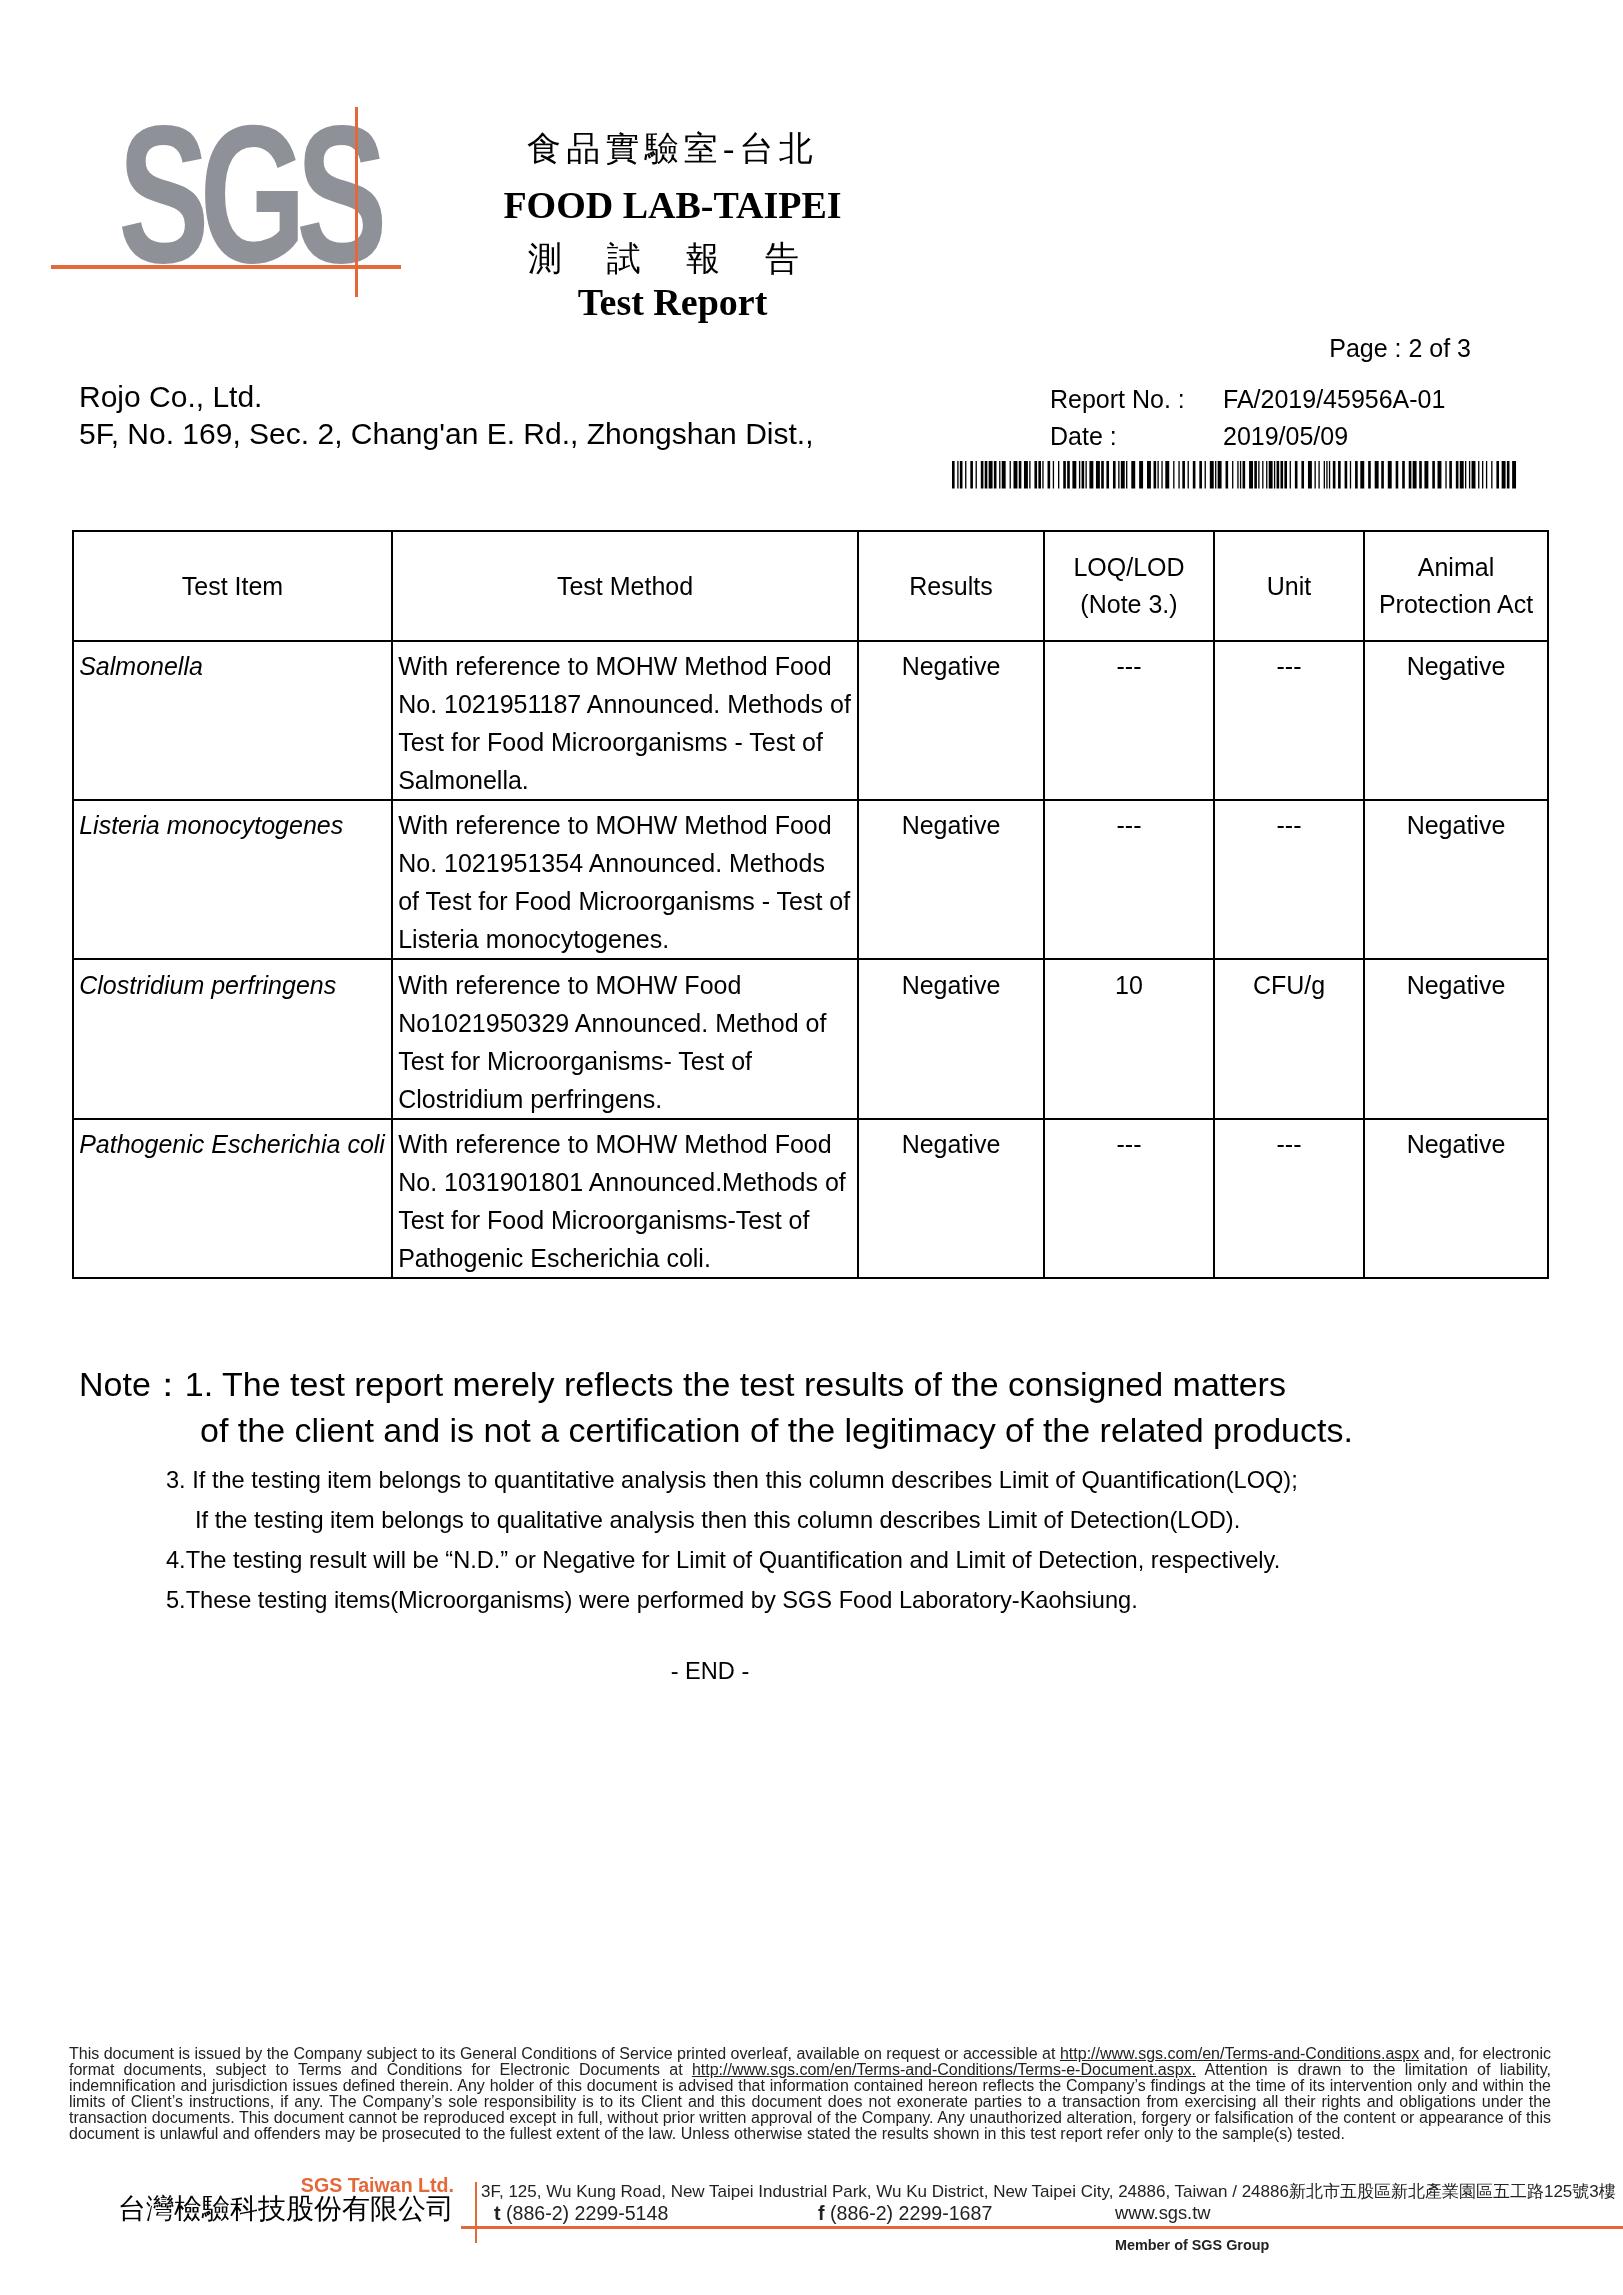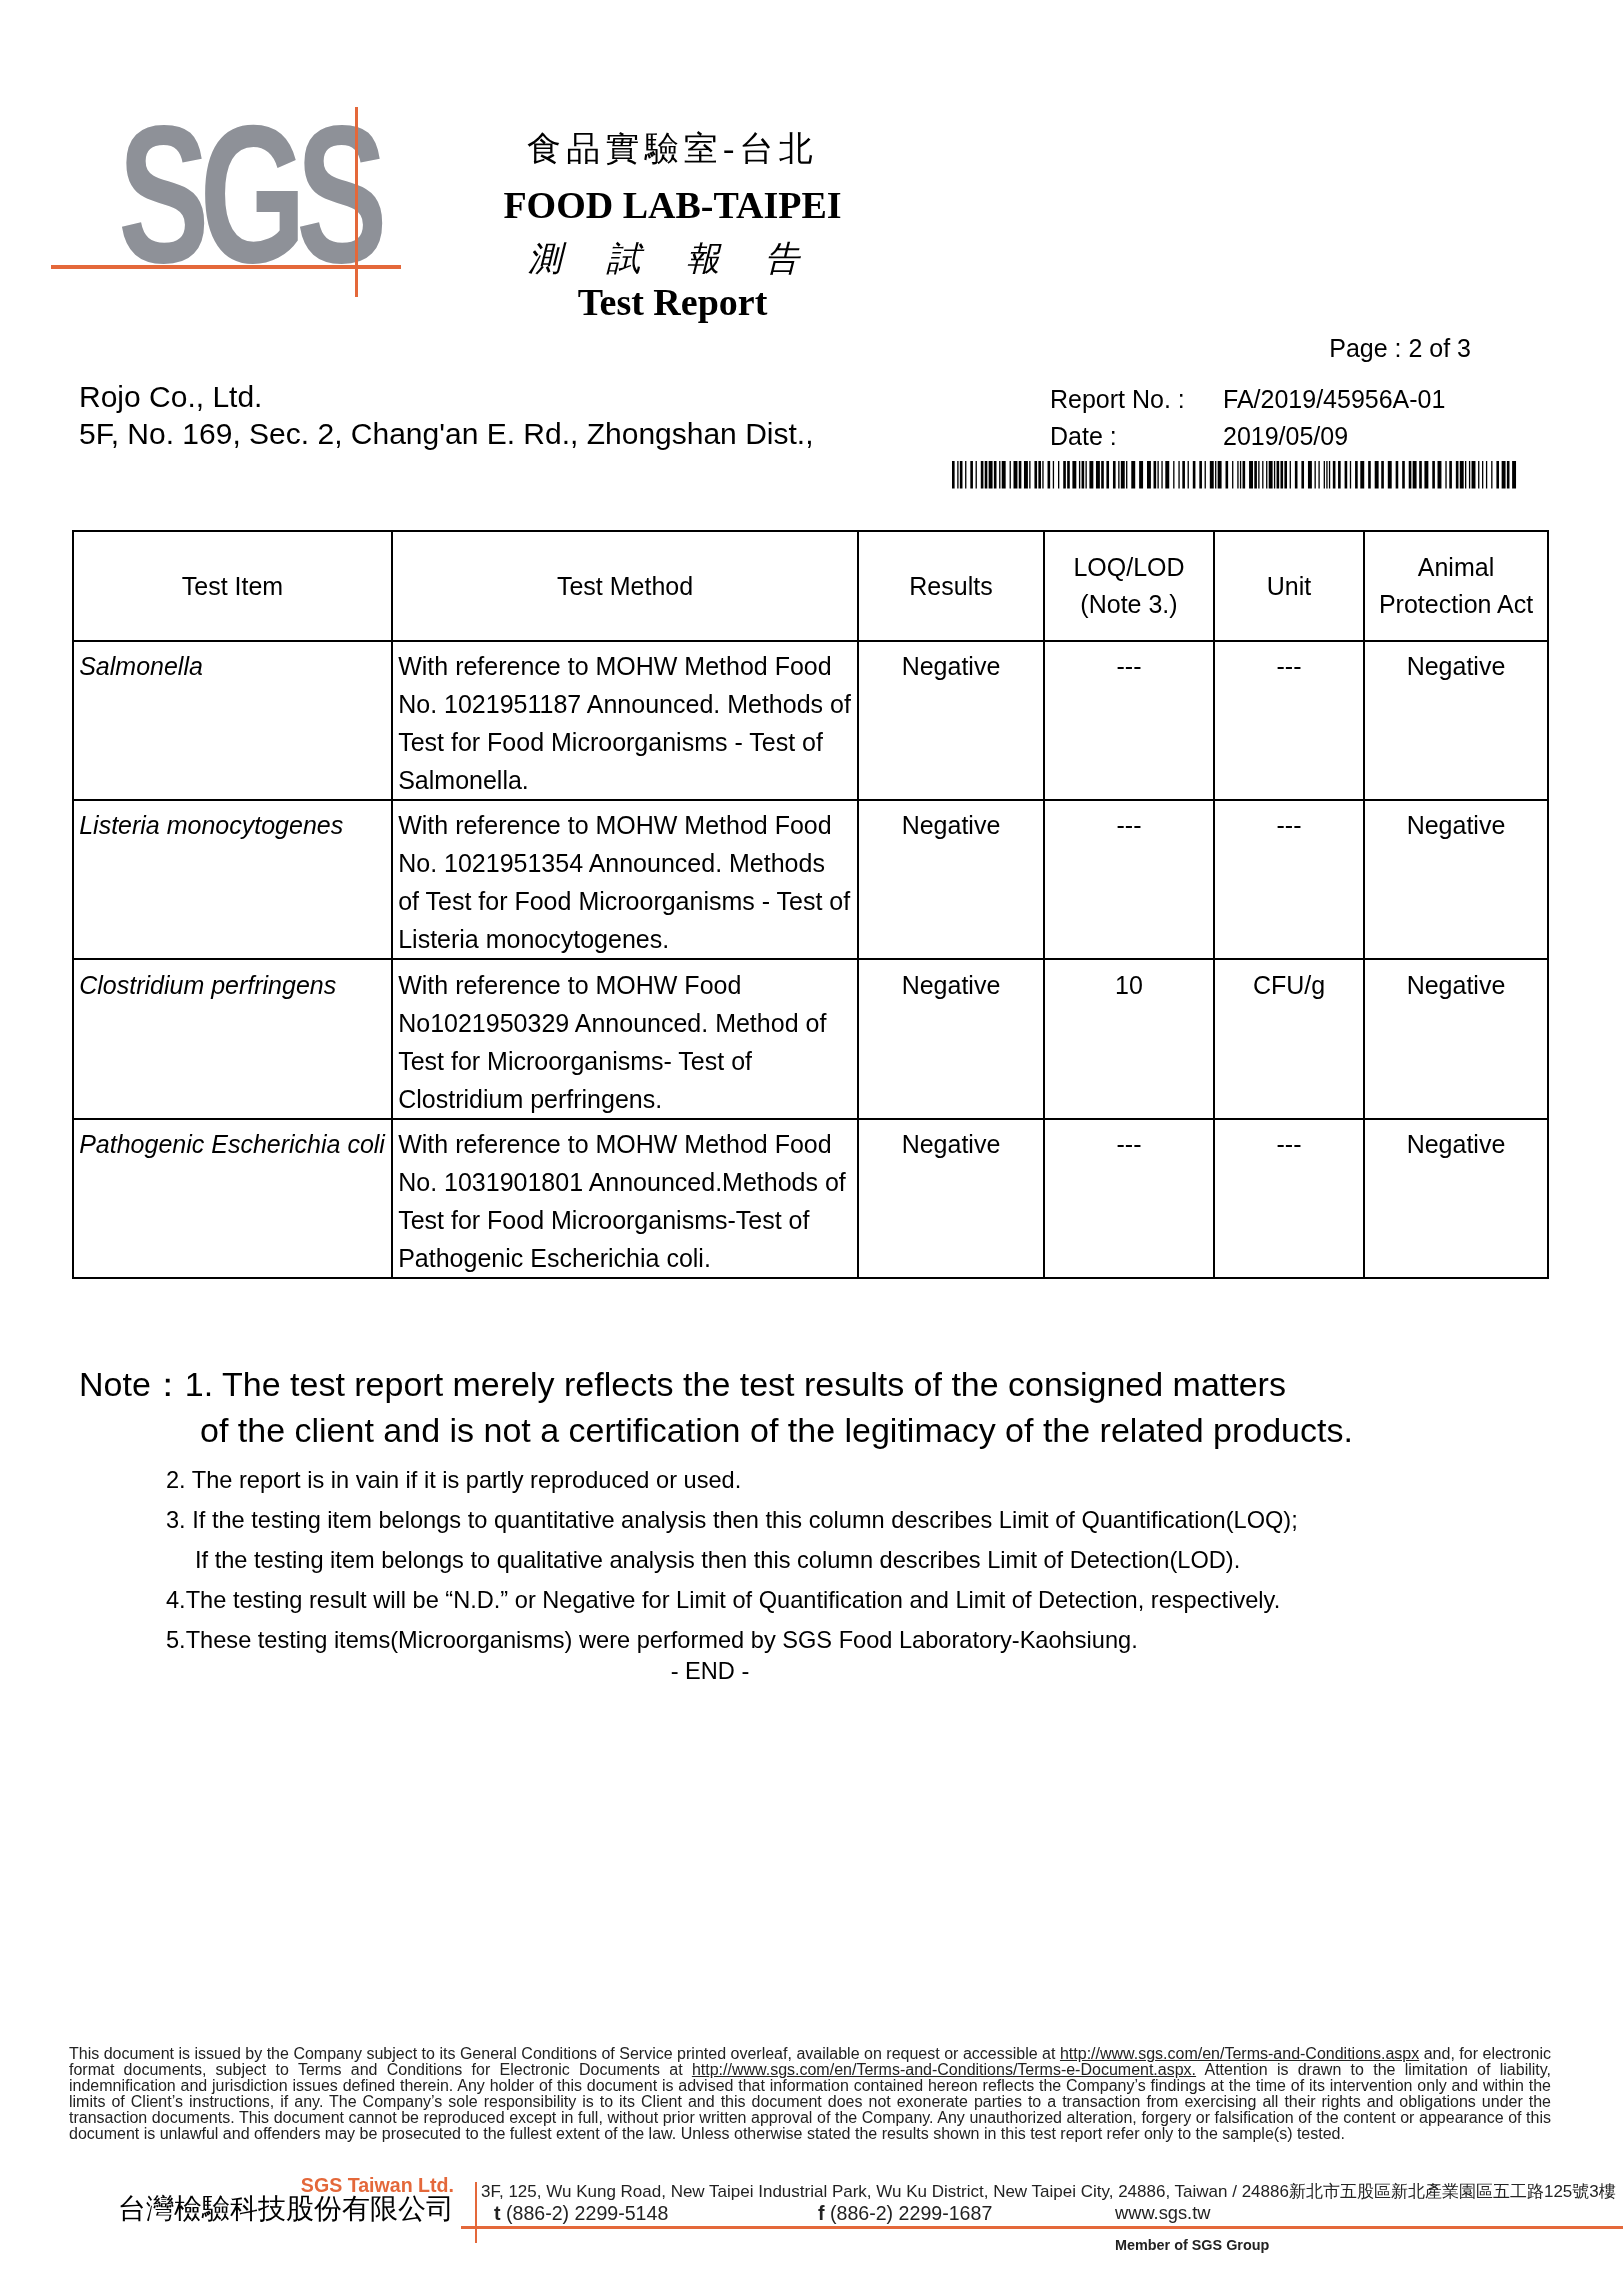--- a/index.html
+++ b/index.html
@@ -8,21 +8,21 @@
   
   .logo-text { position:absolute; left:118px; top:110px; font-family:"Liberation Sans Narrow","Liberation Sans", sans-serif;
                font-weight:bold; font-size:196px; line-height:170px; color:#8e9198; letter-spacing:-14.4px;
                transform:scaleX(0.7); transform-origin:left top; }
   .logo-hline { position:absolute; left:51px; top:265px; width:350px; height:3.9px; background:#e4683a; }
   .logo-vline { position:absolute; left:355px; top:107px; width:3.3px; height:190px; background:#e4683a; }
   
   .title { position:absolute; left:0; width:1345px; text-align:center; font-family:"Liberation Serif", serif; }
   .t-zh { top:126px; font-size:34px; letter-spacing:5.2px; }
   .t-en { top:183px; font-size:38px; font-weight:bold; }
-  .t-zh2 { top:236px; font-size:34px; letter-spacing:18.3px;font-style:italic; }
+  .t-zh2 { top:236px; font-size:34px; letter-spacing:18.3px; }
   .t-rep { top:280px; font-size:38px; font-weight:bold; }
   .page-no { position:absolute; right:152px; top:334px; font-size:25px; }
   .client { position:absolute; left:79px; top:378px; font-size:30px; line-height:37px; }
   .rep { position:absolute; left:1050px; font-size:25px; }
   .rep .v { position:absolute; left:173px; white-space:nowrap; }
   .barcode { position:absolute; left:952px; top:461px; width:566px; height:27.5px; }
   
   table.results { position:absolute; left:72px; top:530px; width:1476px; border-collapse:collapse; table-layout:fixed;
                   font-size:25px; }
   table.results td, table.results th { border:2.6px solid #000; vertical-align:top; padding:5.2px 5.2px 0 5.2px; line-height:38px; }
@@ -249,21 +249,20 @@
       <td class="c">Negative</td>
     </tr>
   </tbody>
 </table>
 
 <div class="note1">
   <div>Note：1. The test report merely reflects the test results of the consigned matters</div>
   <div class="l2">of the client and is not a certification of the legitimacy of the related products.</div>
 </div>
 <div class="notes">
-  <div>2. The report is in vain if it is partly reproduced or used.</div>
   <div>3. If the testing item belongs to quantitative analysis then this column describes Limit of Quantification(LOQ);</div>
   <div class="indent">If the testing item belongs to qualitative analysis then this column describes Limit of Detection(LOD).</div>
   <div>4.The testing result will be “N.D.” or Negative for Limit of Quantification and Limit of Detection, respectively.</div>
   <div>5.These testing items(Microorganisms) were performed by SGS Food Laboratory-Kaohsiung.</div>
 </div>
 <div class="end">- END -</div>
 
 <div class="disclaimer">
   <span>This document is issued by the Company subject to its General Conditions of Service printed overleaf, available on request or accessible at </span><a>http://www.sgs.com/en/Terms-and-Conditions.aspx</a><span> and, for electronic format documents, subject to Terms and Conditions for Electronic Documents at </span><a>http://www.sgs.com/en/Terms-and-Conditions/Terms-e-Document.aspx.</a><span> Attention is drawn to the limitation of liability, indemnification and jurisdiction issues defined therein. Any holder of this document is advised that information contained hereon reflects the Company’s findings at the time of its intervention only and within the limits of Client’s instructions, if any. The Company’s sole responsibility is to its Client and this document does not exonerate parties to a transaction from exercising all their rights and obligations under the transaction documents. This document cannot be reproduced except in full, without prior written approval of the Company. Any unauthorized alteration, forgery or falsification of the content or appearance of this document is unlawful and offenders may be prosecuted to the fullest extent of the law. Unless otherwise stated the results shown in this test report refer only to the sample(s) tested.</span>
 </div>

